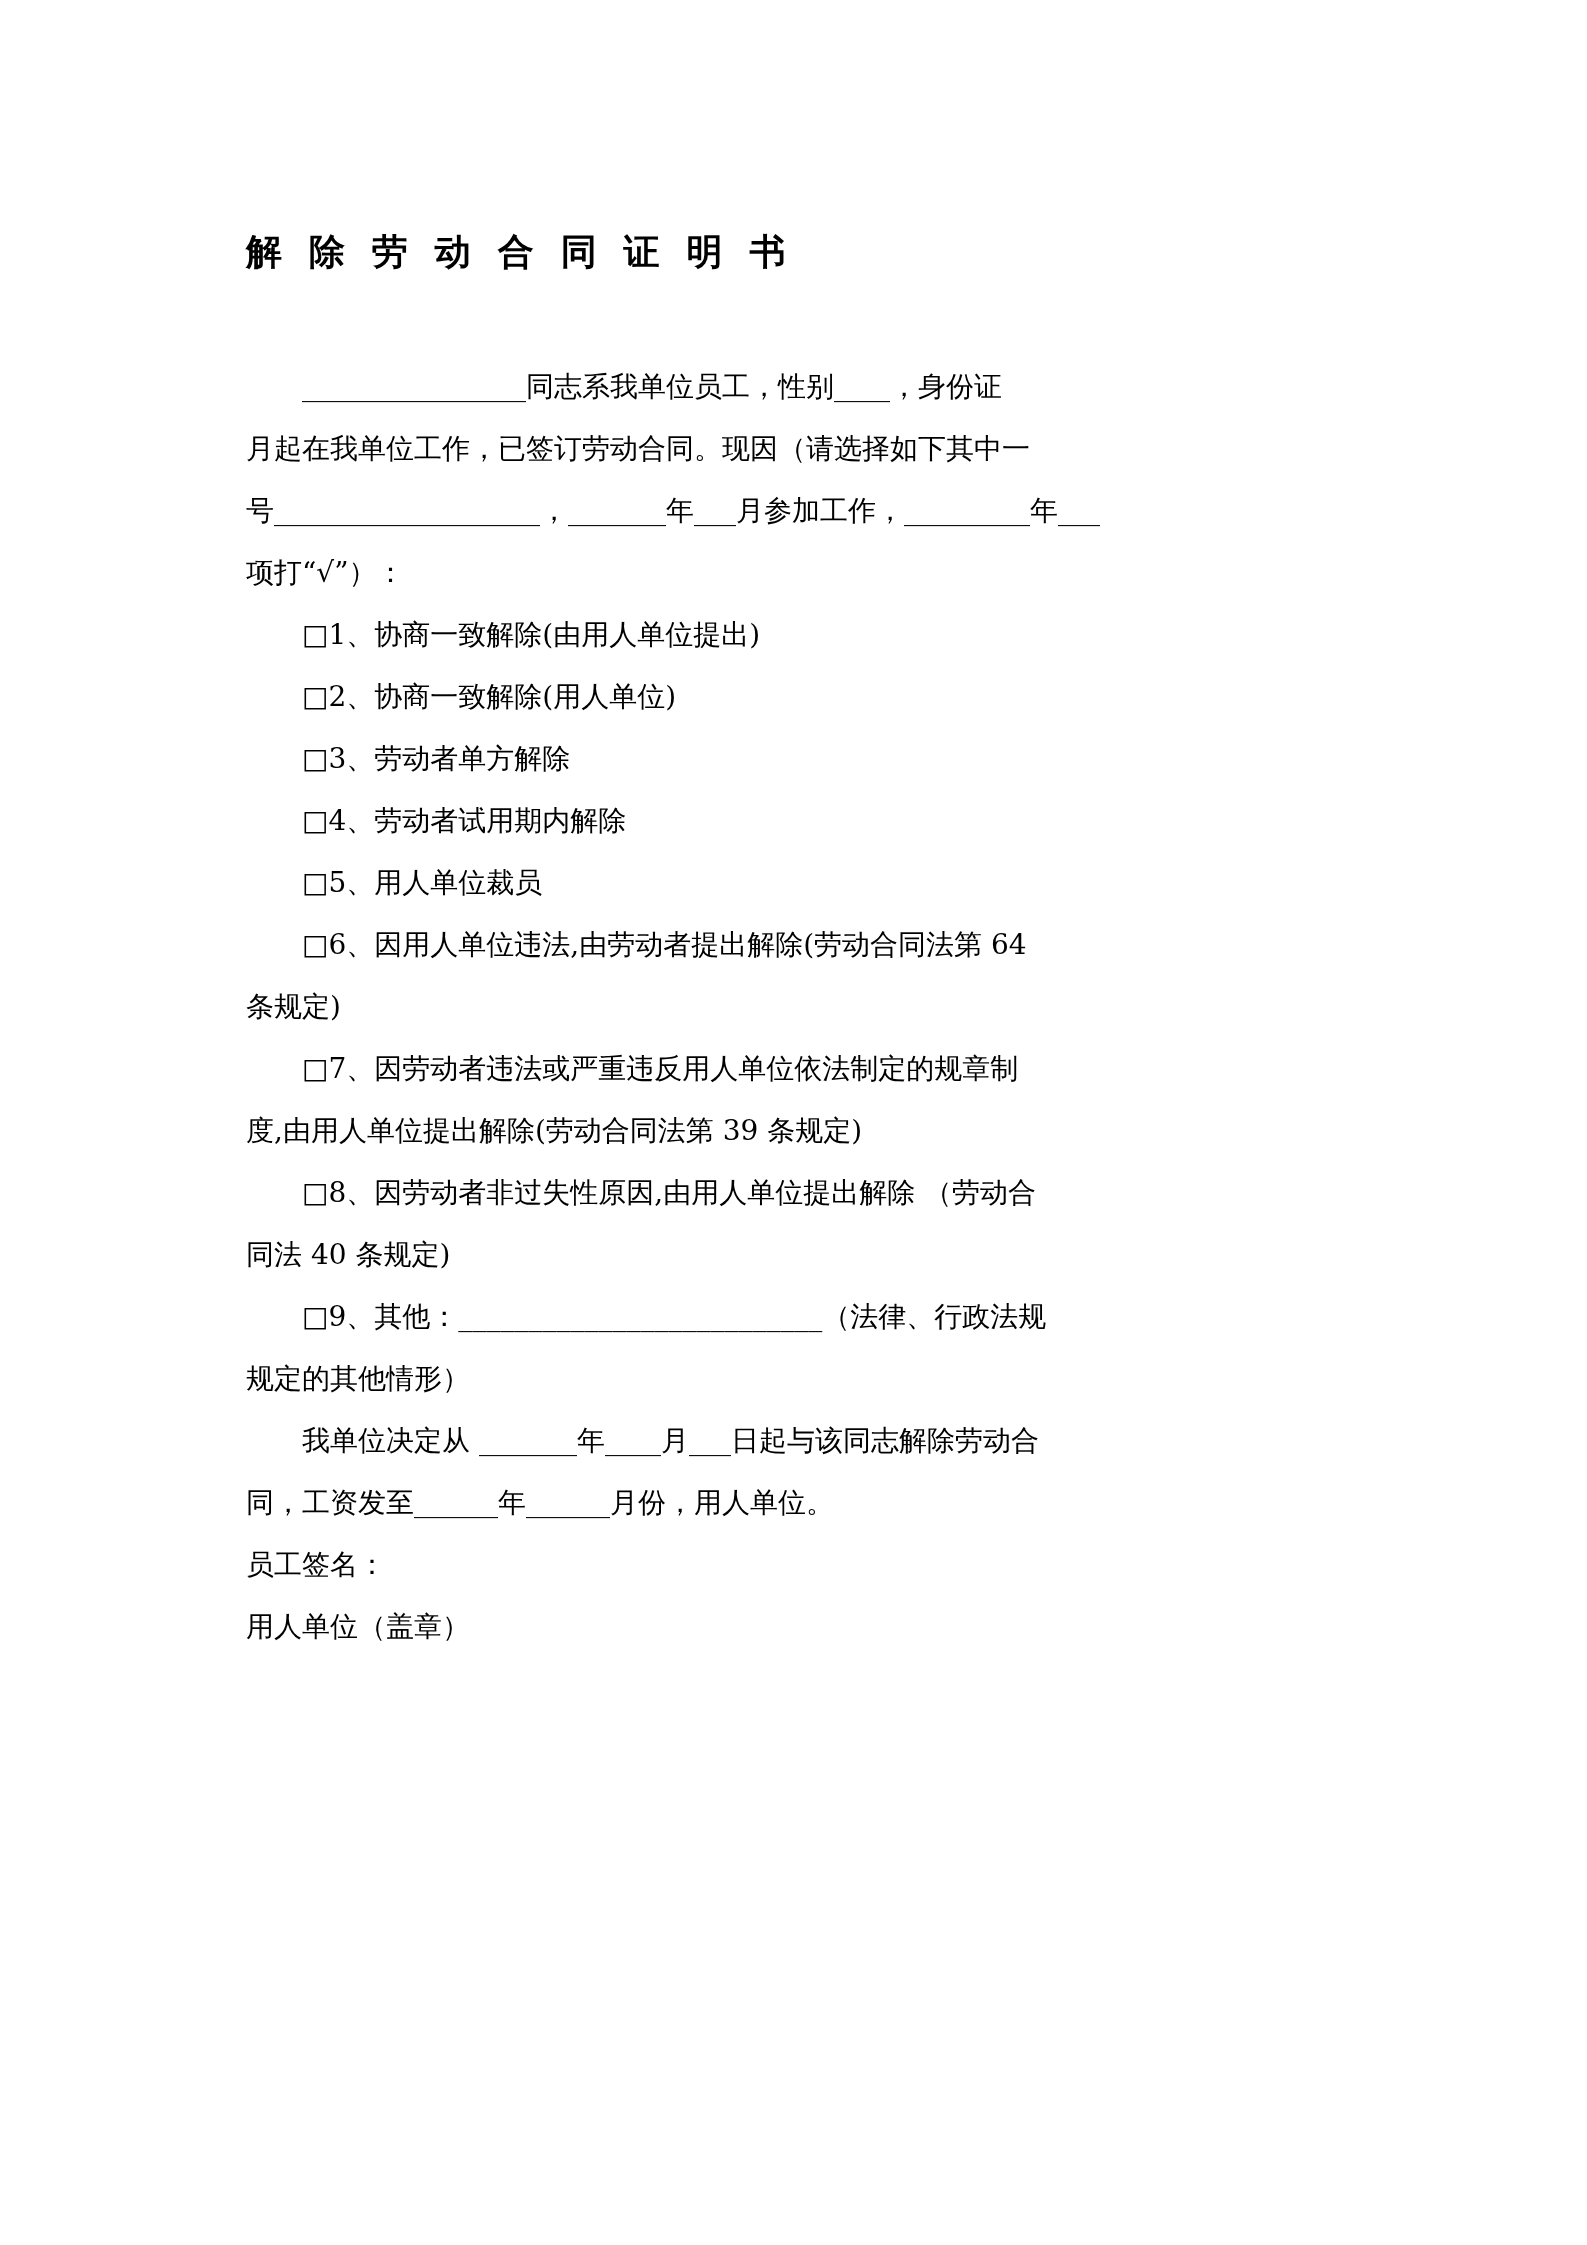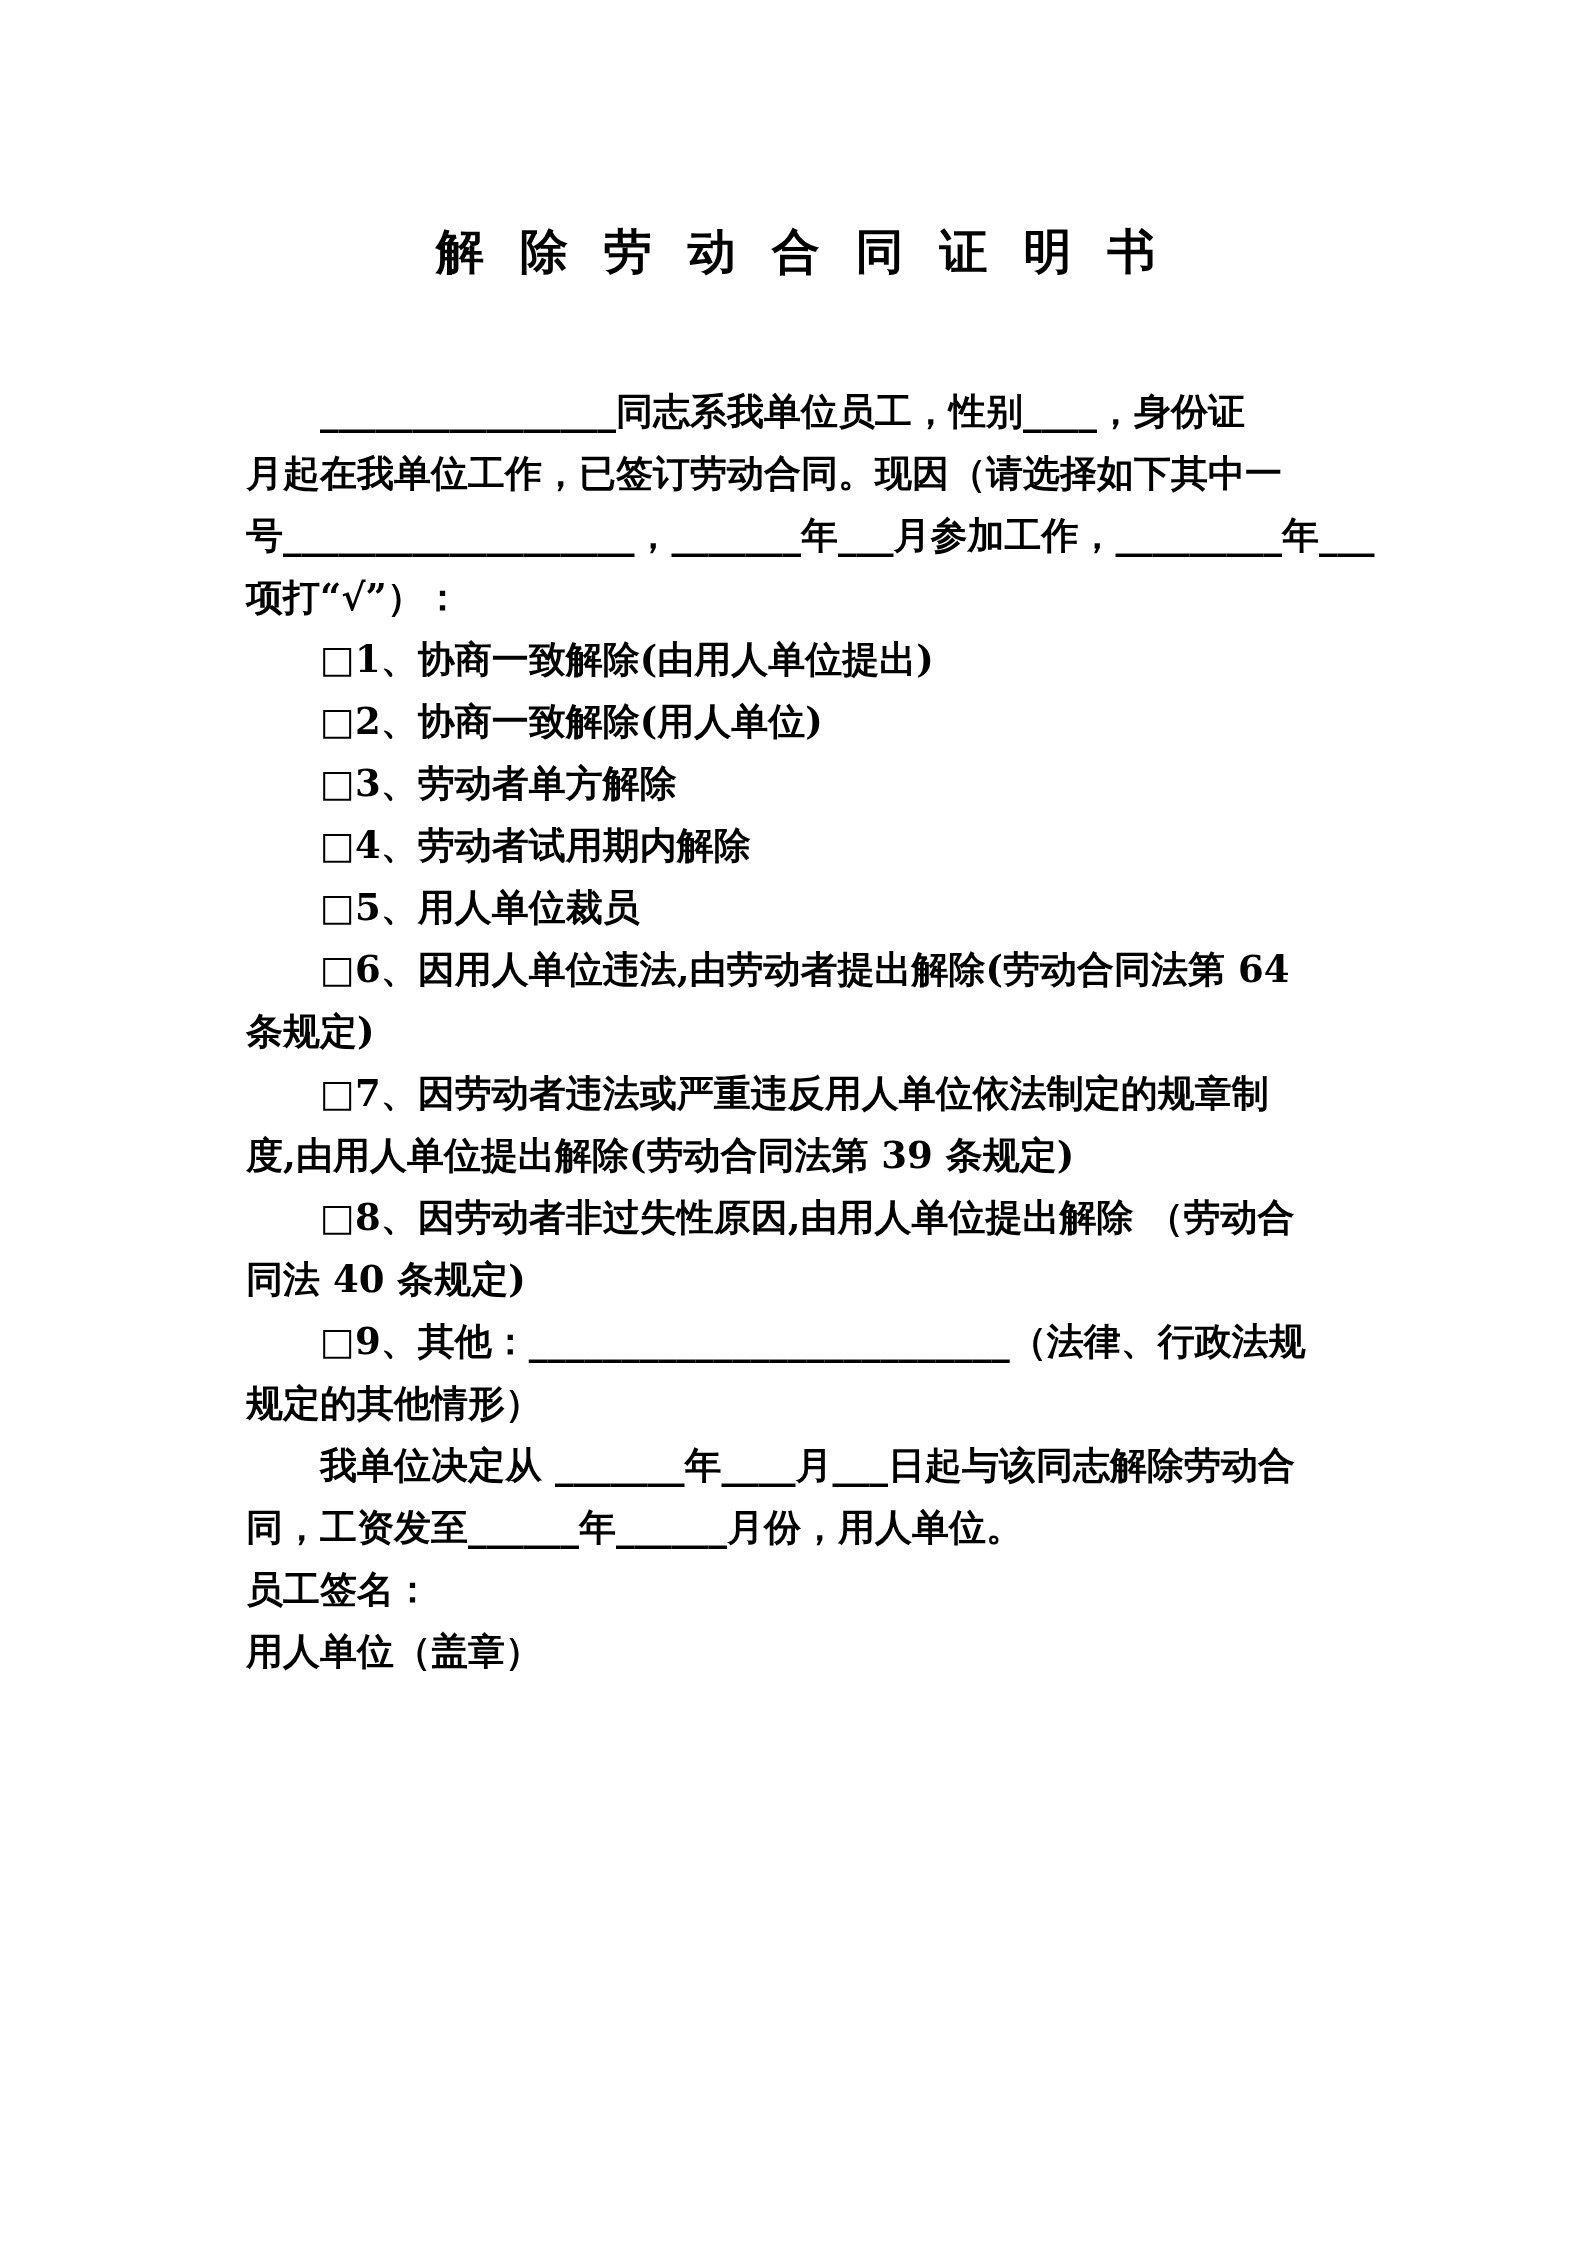--- a/index.html
+++ b/index.html
@@ -15,33 +15,32 @@
     font-family: "DejaVu Serif", "Liberation Serif", serif;
   }
   .page {
     box-sizing: border-box;
     width: 1587px;
     height: 2245px;
     padding: 222px 180px 0 246px;
     background: #ffffff;
   }
   .title {
-    margin: 0 0 100px 0;
+    margin: 0 0 76px 0;
     width: 1109px;
-    font-size: 48px;
+    font-size: 36px;
     font-weight: bold;
-    text-align: center;
+    text-align: left;
     letter-spacing: 0.2em;
     line-height: 58px;
     white-space: nowrap;
   }
   .body-text {
-    font-size: 37px;
+    font-size: 28px;
     line-height: 62px;
-    font-weight: bold;
   }
   p.line {
     margin: 0;
     white-space: nowrap;
   }
   .indent {
     text-indent: 2em;
   }
   .cb {
     display: inline;

